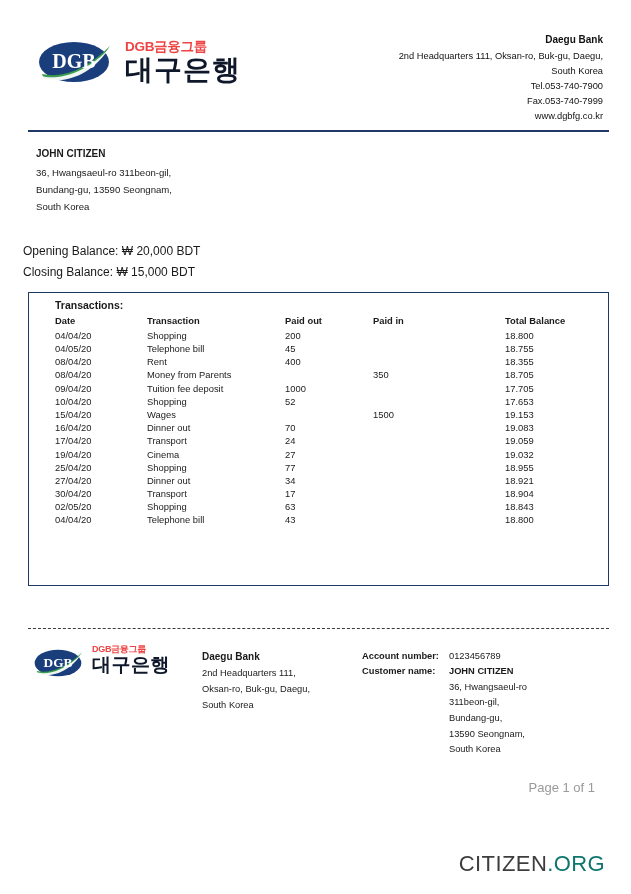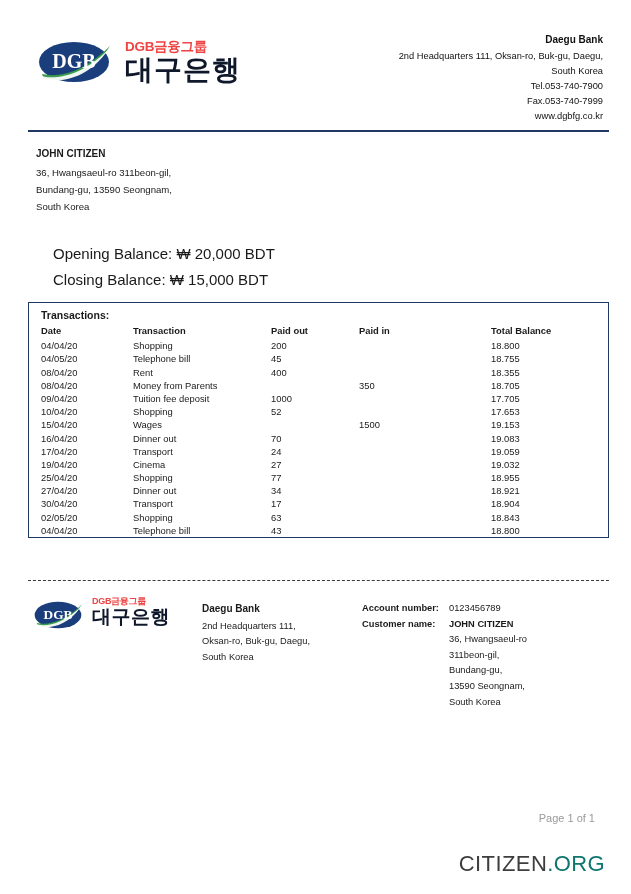--- a/index.html
+++ b/index.html
@@ -63,31 +63,31 @@
 
   
   .customer {
     margin: 13px 0 0 36px;
     font-size: 9.6px;
     line-height: 1.78;
   }
   .customer .cust-name { font-weight: bold; font-size: 10px; margin-bottom: 1px; }
 
   .balances {
-    margin: 26px 0 0 53px;
-    font-size: 15px;
+    margin: 26px 0 0 23px;
+    font-size: 12px;
     line-height: 1.72;
   }
 
   
   .tx-box {
     margin: 9px 22px 0 28px;
     border: 1.3px solid #1f3864;
-    padding: 5px 0 0 4px;
-    height: 236px;
+    padding: 5px 0 0 18px;
+    height: 294px;
   }
   .tx-title {
     font-size: 10.5px;
     font-weight: bold;
     padding: 1px 0 3px 8px;
   }
 
   table.tx { width: 100%; border-collapse: collapse; }
   table.tx th, table.tx td {
     font-size: 9.4px;
@@ -128,22 +128,22 @@
   .footer-addr .bank-name { font-weight: bold; font-size: 10px; margin-bottom: 1px; }
 
   .footer-account { padding-top: 4px; display: flex; gap: 10px; }
   .acct-labels { line-height: 1.68; font-weight: bold; }
   .acct-values { line-height: 1.68; }
   .acct-values .v-name { font-weight: bold; }
 
   .page-num {
     position: absolute;
     right: 36px;
-    top: 812px;
-    font-size: 11px;
+    top: 780px;
+    font-size: 13px;
     color: #9a9a9a;
   }
 
   .watermark {
     position: absolute;
     right: 26px;
     top: 851px;
     font-size: 22px;
     letter-spacing: 0.4px;
     font-family: "Liberation Sans", sans-serif;

